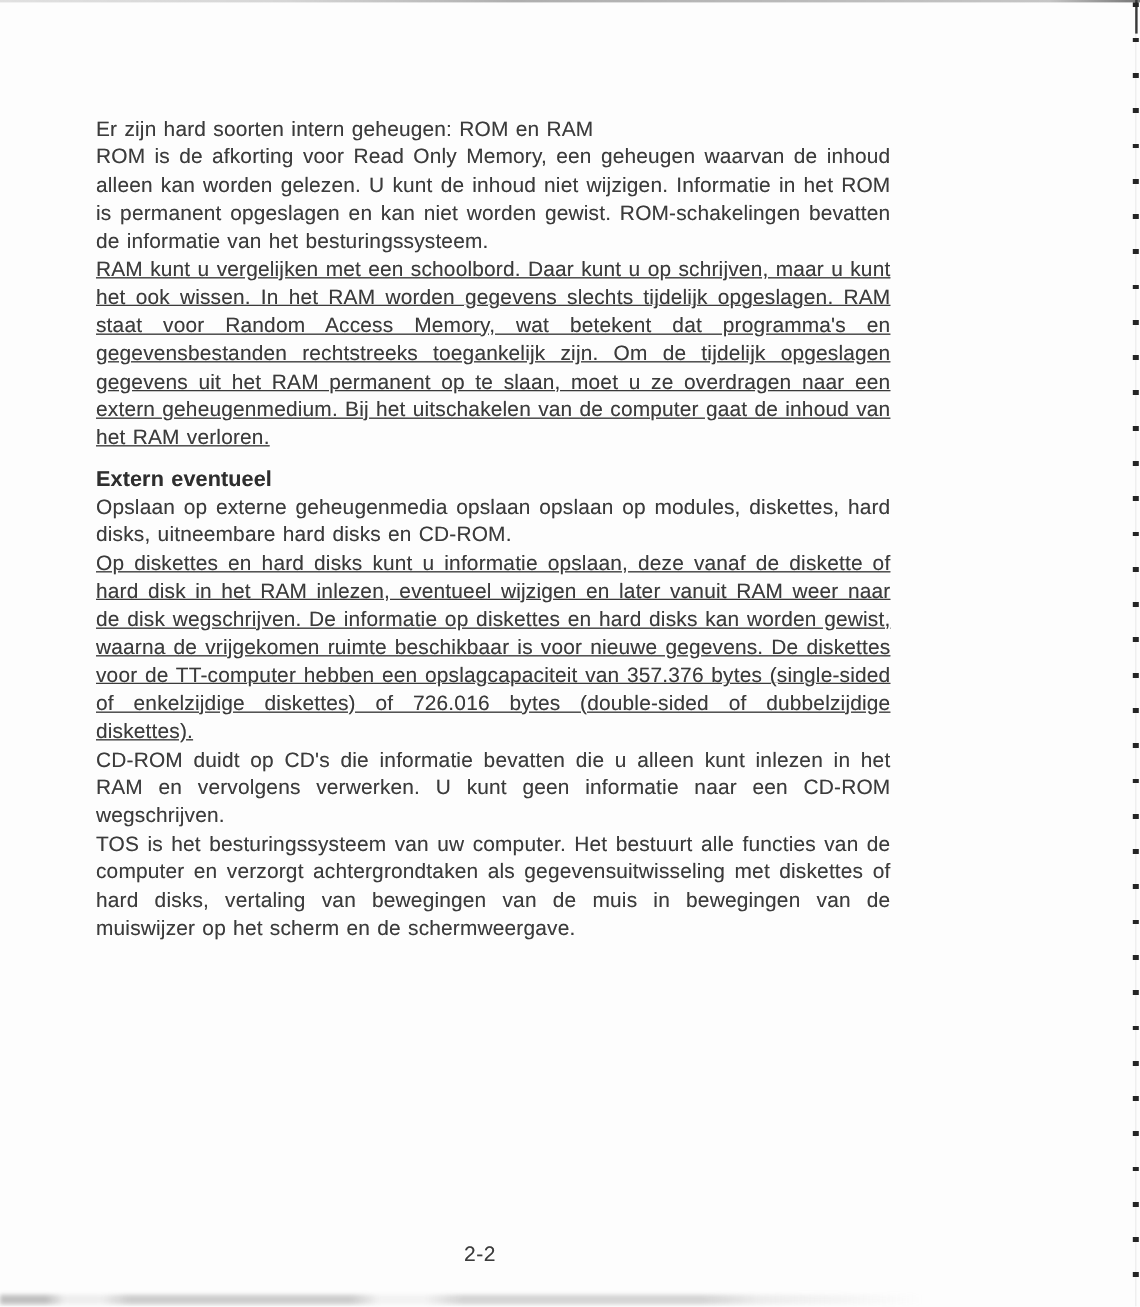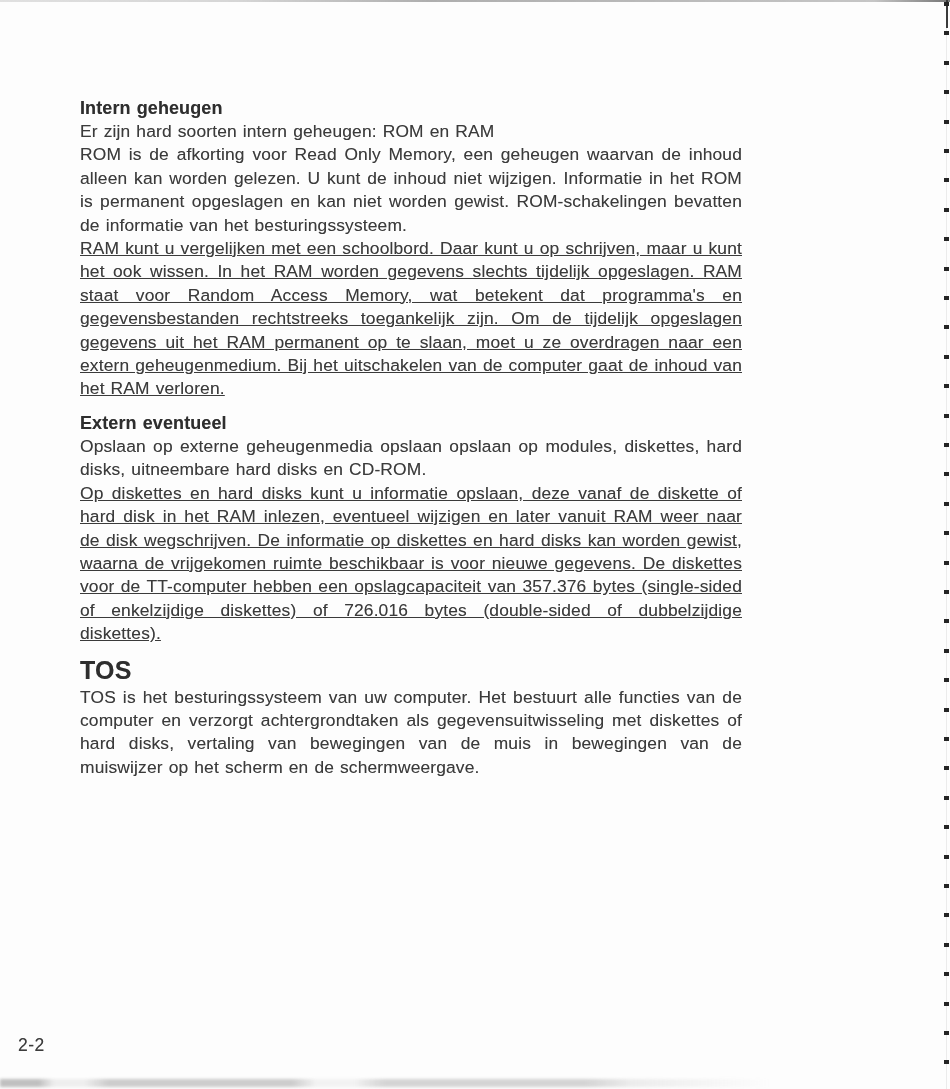--- a/index.html
+++ b/index.html
@@ -44,24 +44,24 @@
   .p-ram      { margin-top: 0; text-decoration: underline; }
   .h-extern   { margin-top: 10px; }
   .p-opslaan  { margin-top: 2px; }
   .p-diskettes{ margin-top: 3px; text-decoration: underline; }
   .p-cdrom    { margin-top: 0; }
   .h-tos      { margin-top: 9px; font-size: 25px; line-height: 31px; letter-spacing: 0.2px; }
   .p-tos      { margin-top: 2px; }
 
   .page-number {
     position: absolute;
-    left: 18px;
+    left: 0;
     top: 1035px;
     width: 800px;
-    text-align: left;
+    text-align: center;
     font-size: 17.5px;
     color: #3c3c3c;
     letter-spacing: 0.5px;
     text-shadow: 0 0 0.5px rgba(70,70,70,0.45);
   }
 
   
   .scan-edge-top {
     position: absolute;
     top: 0; left: 0;
@@ -117,34 +117,33 @@
 
   <div class="scan-edge-top"></div>
   <div class="scan-line-right"></div>
   <div class="scan-line-right-top"></div>
   <div class="scan-dots-right"></div>
   <div class="scan-smudge-bottom"></div>
 
   <div class="page-content">
 
     <div>
-      <h3 class="section-heading">Intern geheugen</h3>
       <p class="p-intro">Er zijn hard soorten intern geheugen: ROM en RAM</p>
       <p class="p-rom">ROM is de afkorting voor Read Only Memory, een geheugen waarvan de inhoud alleen kan worden gelezen. U kunt de inhoud niet wijzigen. Informatie in het ROM is permanent opgeslagen en kan niet worden gewist. ROM-schakelingen bevatten de informatie van het besturingssysteem.</p>
       <p class="p-ram">RAM kunt u vergelijken met een schoolbord. Daar kunt u op schrijven, maar u kunt het ook wissen. In het RAM worden gegevens slechts tijdelijk opgeslagen. RAM staat voor Random Access Memory, wat betekent dat programma's en gegevensbestanden rechtstreeks toegankelijk zijn. Om de tijdelijk opgeslagen gegevens uit het RAM permanent op te slaan, moet u ze overdragen naar een extern geheugenmedium. Bij het uitschakelen van de computer gaat de inhoud van het RAM verloren.</p>
     </div>
 
     <div>
       <h3 class="section-heading h-extern">Extern eventueel</h3>
       <p class="p-opslaan">Opslaan op externe geheugenmedia opslaan opslaan op modules, diskettes, hard disks, uitneembare hard disks en CD-ROM.</p>
       <p class="p-diskettes">Op diskettes en hard disks kunt u informatie opslaan, deze vanaf de diskette of hard disk in het RAM inlezen, eventueel wijzigen en later vanuit RAM weer naar de disk wegschrijven. De informatie op diskettes en hard disks kan worden gewist, waarna de vrijgekomen ruimte beschikbaar is voor nieuwe gegevens. De diskettes voor de TT-computer hebben een opslagcapaciteit van 357.376 bytes (single-sided of enkelzijdige diskettes) of 726.016 bytes (double-sided of dubbelzijdige diskettes).</p>
+      <p class="p-cdrom">CD-ROM duidt op CD's die informatie bevatten die u alleen kunt inlezen in het RAM en vervolgens verwerken. U kunt geen informatie naar een CD-ROM wegschrijven.</p>
     </div>
 
     <div>
-      <h3 class="section-heading h-tos">TOS</h3>
       <p class="p-tos">TOS is het besturingssysteem van uw computer. Het bestuurt alle functies van de computer en verzorgt achtergrondtaken als gegevensuitwisseling met diskettes of hard disks, vertaling van bewegingen van de muis in bewegingen van de muiswijzer op het scherm en de schermweergave.</p>
     </div>
 
   </div>
 
   <div class="page-number">2-2</div>
 
 </div>
 
 </body></html>

